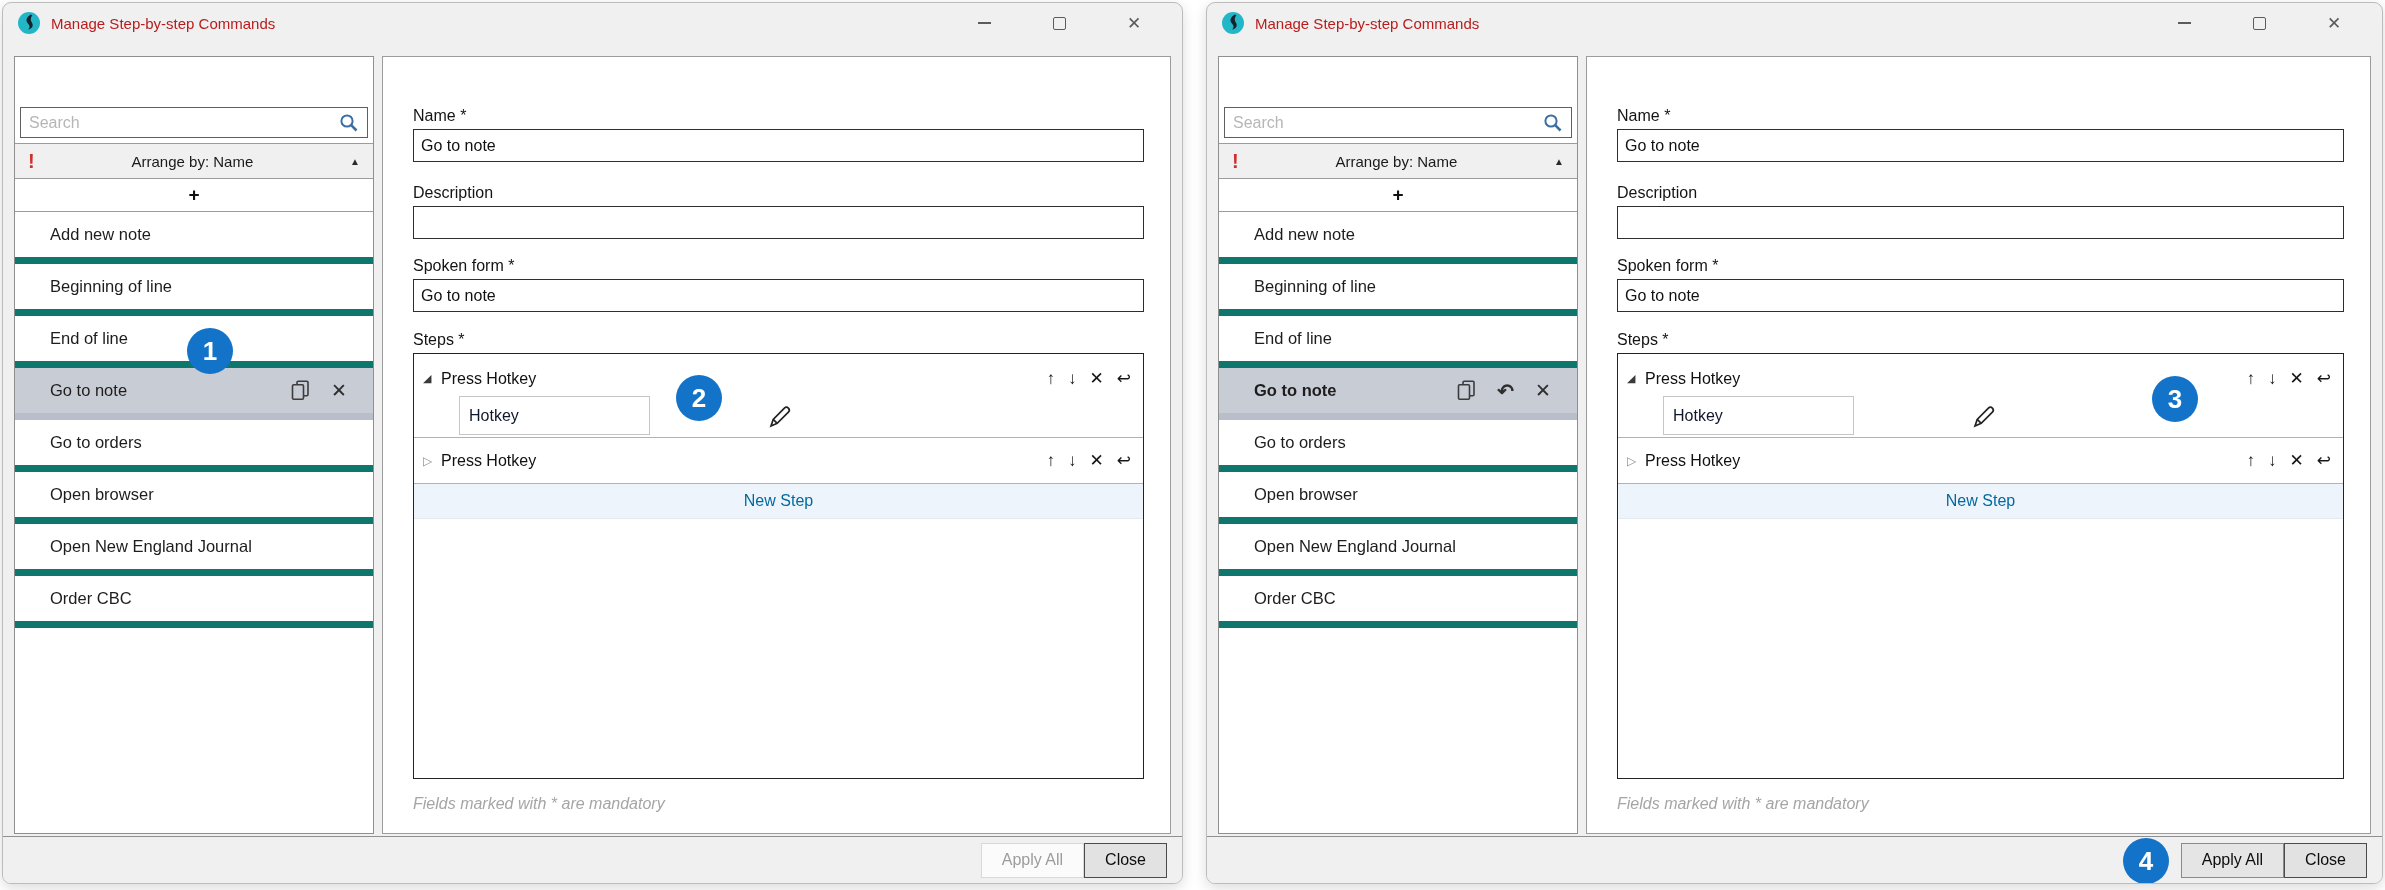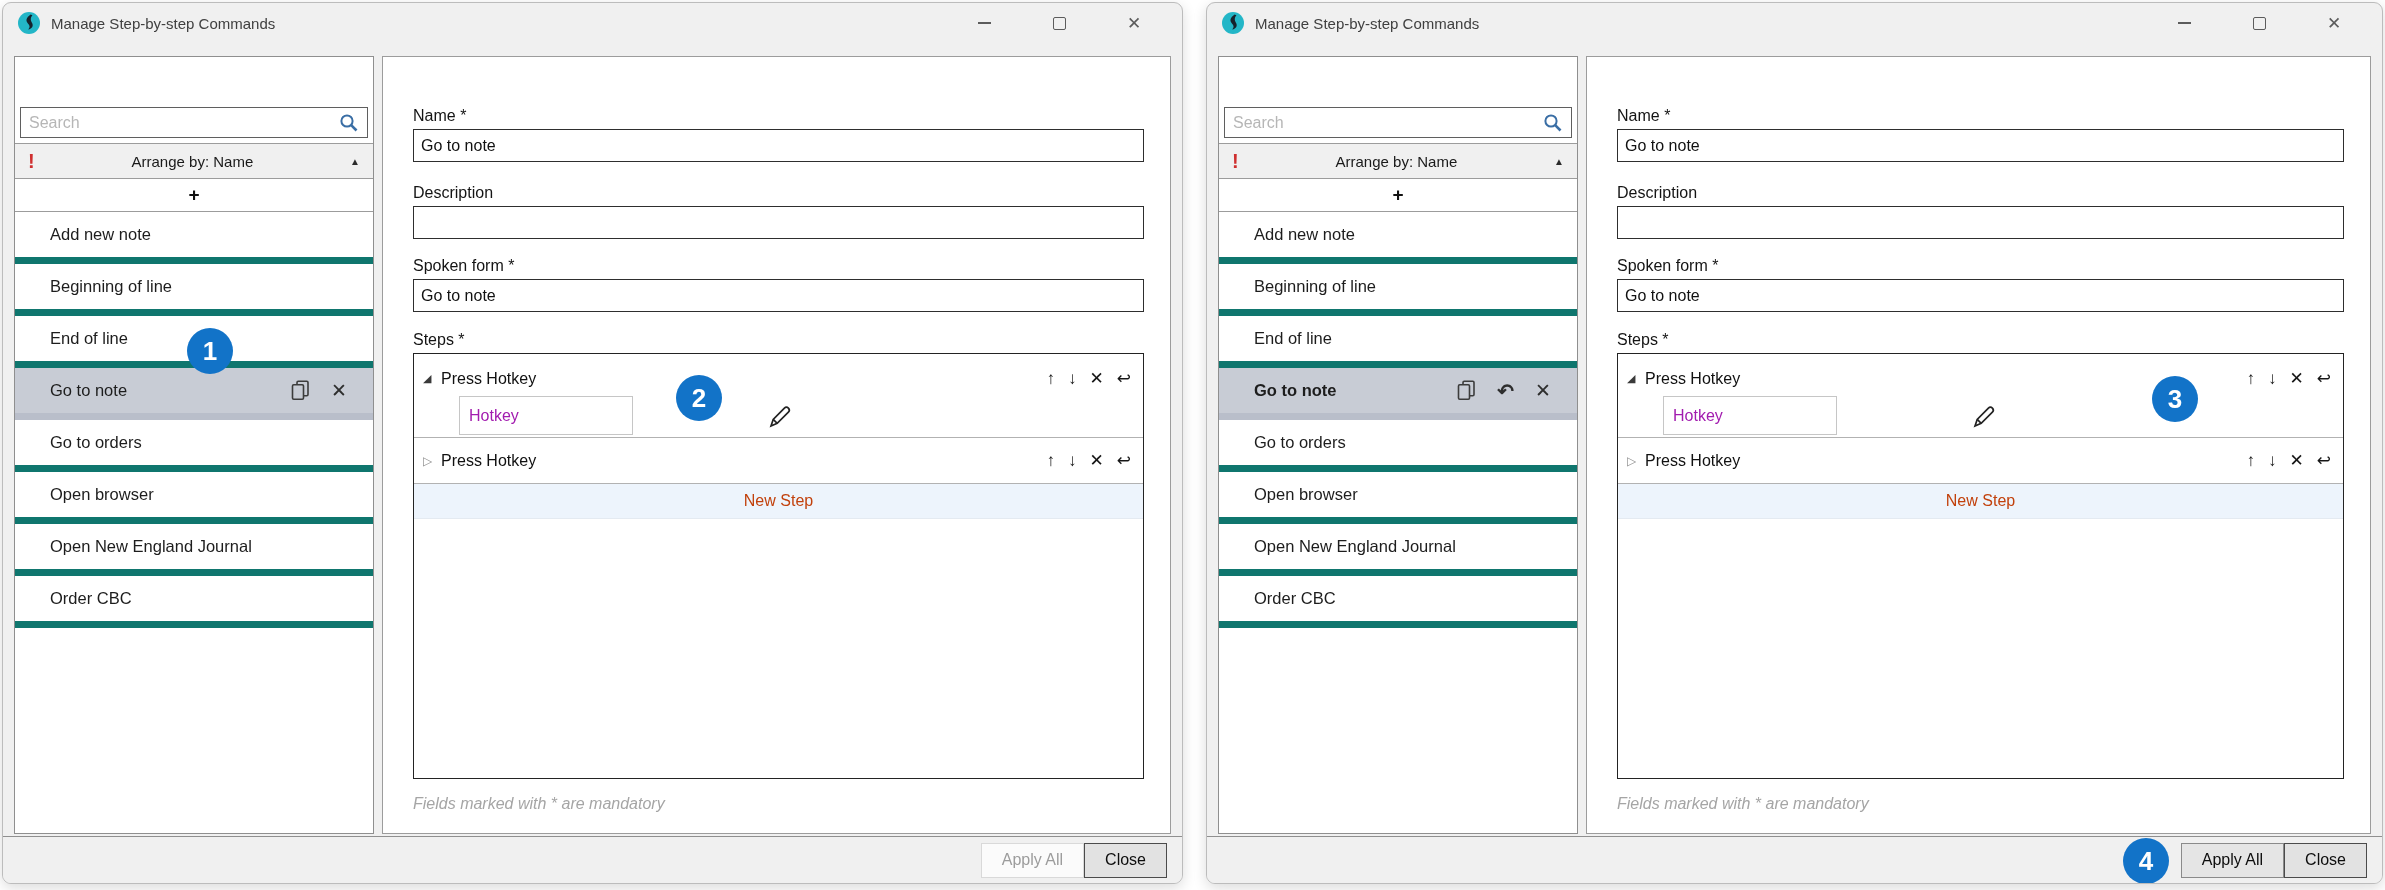--- a/index.html
+++ b/index.html
@@ -6,21 +6,21 @@
   html,body { background:#ffffff; }
   body { font-family:"Liberation Sans", sans-serif; }
   .stage { position:relative; width:2385px; height:890px; background:#fff; overflow:hidden; }
 
   
   .window { position:absolute; top:2px; height:882px; background:#f0f0f0;
             border:1px solid #bcbcbc; border-radius:9px;
             box-shadow:0 4px 14px rgba(0,0,0,0.14); overflow:hidden; }
   .titlebar { height:40px; display:flex; align-items:center; padding:0 14px; }
   .app-icon { width:24px; height:24px; flex:0 0 auto; }
-  .win-title { margin-left:10px; font-size:15px; color:#404040; white-space:nowrap; }
+  .win-title { margin-left:10px; font-size:15px; color:#b91c1c; white-space:nowrap; }
   .win-controls { margin-left:auto; display:flex; align-items:center; gap:47px; padding-right:20px; }
   .wc { width:28px; height:28px; display:flex; align-items:center; justify-content:center; color:#5c5c5c; }
   .wc-min-bar { width:13px; height:2px; background:#5c5c5c; }
   .wc-max-box { width:13px; height:13px; border:1.5px solid #5c5c5c; border-radius:2px; }
   .wc-close-x { font-size:17px; line-height:1; color:#5c5c5c; }
 
   .win-body { position:absolute; top:40px; left:0; right:0; bottom:47px; }
 
   
   .list-panel { position:absolute; left:11px; top:13px; width:360px; bottom:2px;
@@ -57,27 +57,27 @@
              color:#111; margin-top:2px; font-family:"Liberation Sans", sans-serif; background:#fff; }
 
   .steps-box { margin-top:2px; height:426px; border:1px solid #232323; background:#fff; padding-top:9px; }
   .step-head { height:31px; display:flex; align-items:center; padding:0 12px 0 9px; font-size:16px; color:#111; }
   .step-head.second { height:46px; border-bottom:1px solid #b2b2b2; }
   .expander { width:18px; flex:0 0 auto; font-size:11px; color:#3a3a3a; }
   .expander.closed { color:#8f8f8f; font-size:12px; }
   .step-icons { margin-left:auto; display:flex; align-items:center; gap:13px; font-size:17px; color:#161616; }
   .step-icons span { line-height:1; }
   .step-detail { height:44px; position:relative; border-bottom:1px solid #b2b2b2; }
-  .hk-cell { position:absolute; left:45px; top:2px; width:174px; height:39px; border:1px solid #c6c6c6;
-             display:flex; align-items:center; padding-left:9px; font-size:16px; color:#a21caf; }
+  .hk-cell { position:absolute; left:45px; top:2px; width:191px; height:39px; border:1px solid #c6c6c6;
+             display:flex; align-items:center; padding-left:9px; font-size:16px; color:#0f172a; }
   .pencil-btn { position:absolute; left:352px; top:10px; width:26px; height:26px; }
   .hk-value { position:absolute; left:300px; right:28px; top:0; height:43px; display:flex;
               align-items:center; justify-content:center; font-size:16px; color:#141414; }
   .new-step { height:35px; background:#edf4fc; border-bottom:1px solid #e4eaf1; display:flex;
-              align-items:center; justify-content:center; font-size:16px; color:#c2410c; }
+              align-items:center; justify-content:center; font-size:16px; color:#0369a1; }
   .mandatory { margin-top:16px; font-size:16px; font-style:italic; color:#a5a5a5; }
 
   
   .footer { position:absolute; left:0; right:0; bottom:0; height:47px; background:#f0f0f0;
             border-top:1px solid #8f8f8f; display:flex; align-items:center; justify-content:flex-end;
             padding-right:15px; }
   .btn { height:35px; padding:0 20px; font-size:16px; color:#0d0d0d; background:#e5e5e5;
          border:1px solid #8a8a8a; font-family:"Liberation Sans", sans-serif; }
   .btn.default { border-color:#4b4b4b; background:#e2e2e2; }
   .btn.disabled { background:#fbfbfb; border-color:#d9d9d9; color:#9c9c9c; }

